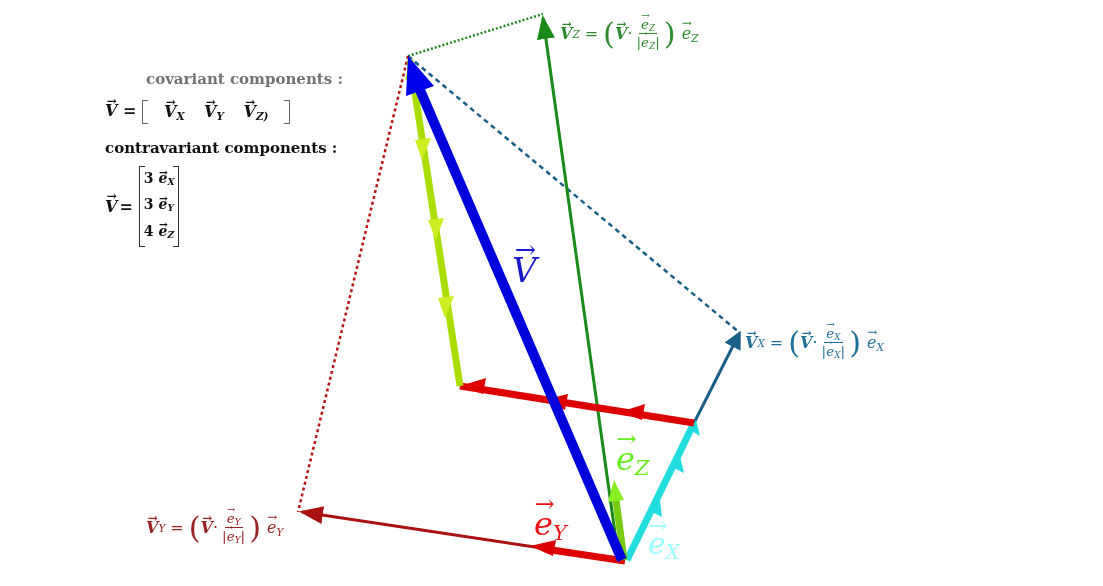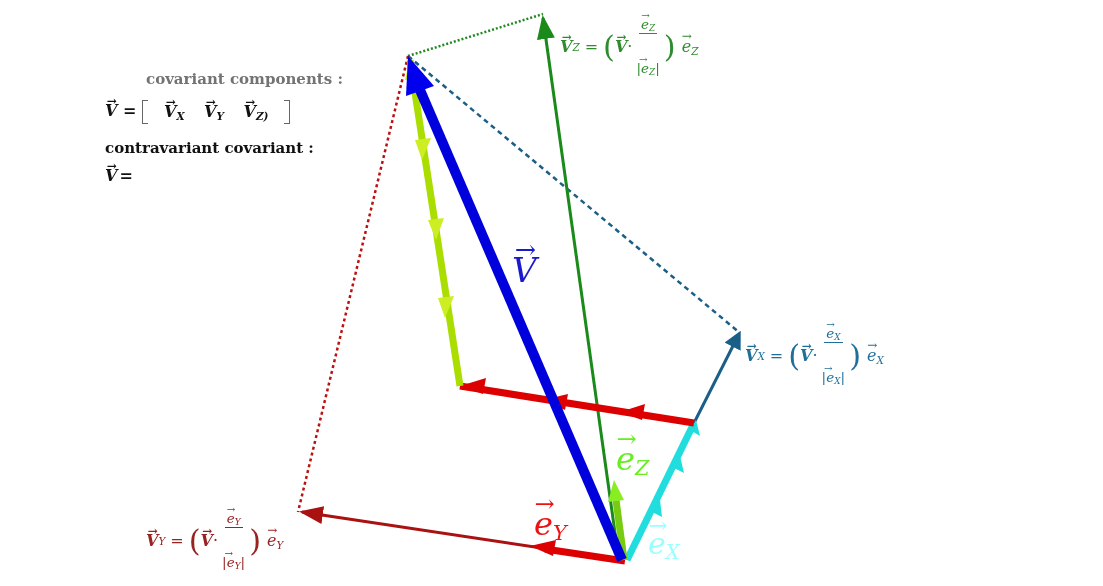--- a/index.html
+++ b/index.html
@@ -7,21 +7,21 @@
          font-family: "DejaVu Serif", "Liberation Serif", serif; }
   #diagram { position: absolute; left: 0; top: 0; width: 1103px; height: 586px; }
   .label { position: absolute; font-family: "DejaVu Serif", "Liberation Serif", serif; white-space: nowrap; }
   .bold { font-weight: bold; }
   .it { font-style: italic; }
   .vec { position: relative; display: inline-block; }
   .vec::before { content: "\2192"; position: absolute; left: 50%; transform: translateX(-45%); top: -0.62em; font-size: 0.75em; font-style: normal; }
   sub { font-size: 0.65em; vertical-align: -0.25em; }
   .frac { display: inline-flex; flex-direction: column; align-items: center; vertical-align: middle; margin: 0 2px; }
   .frac .num { border-bottom: 1px solid currentColor; padding: 0 2px; font-size: 0.85em; }
-  .frac .den { font-size: 0.85em; padding: 0 2px; margin-top: 26px; }
+  .frac .den { font-size: 0.85em; padding: 0 2px; }
   .paren { font-size: 1.9em; font-weight: 100; vertical-align: middle; line-height: 1; }
   .matrix { display: inline-block; vertical-align: middle; border-left: 1.5px solid #333; border-right: 1.5px solid #333; padding: 1px 4px; position: relative; }
   .matrix::before, .matrix::after { content: ""; position: absolute; width: 5px; top: 0; bottom: 0; border-top: 1.5px solid #333; border-bottom: 1.5px solid #333; }
   .matrix::before { left: 0; }
   .matrix::after { right: 0; }
   .mrow { display: block; line-height: 22px; }
   .rowvec { display: inline-block; vertical-align: middle; border-left: 1.5px solid #666; border-right: 1.5px solid #666; padding: 2px 14px; position: relative; }
   .rowvec::before, .rowvec::after { content: ""; position: absolute; width: 5px; top: 0; bottom: 0; border-top: 1.5px solid #666; border-bottom: 1.5px solid #666; }
   .rowvec::before { left: 0; }
   .rowvec::after { right: 0; }
@@ -95,25 +95,30 @@
 <div class="label bold" style="left:105px; top:100px; font-size:16px; color:#111;">
   <span class="vec it">V</span>
   <span>=</span>
   <span class="rowvec">
     <span class="cell"><span class="vec it">V</span><sub class="it">X</sub></span>
     <span class="cell"><span class="vec it">V</span><sub class="it">Y</sub></span>
     <span class="cell"><span class="vec it">V</span><sub class="it">Z)</sub></span>
   </span>
 </div>
 
-<div class="label bold" style="left:105px; top:139px; font-size:15px; color:#111;">contravariant covariant :</div>
+<div class="label bold" style="left:105px; top:139px; font-size:15px; color:#111;">contravariant components :</div>
 
 <div class="label bold" style="left:105px; top:166px; font-size:16px; color:#111; display:flex; align-items:center;">
   <span class="vec it">V</span>
   <span style="margin:0 6px 0 2px;">=</span>
+  <span class="matrix" style="font-size:14px;">
+    <span class="mrow"><span>3</span> <span class="vec it">e</span><sub class="it">X</sub></span>
+    <span class="mrow"><span>3</span> <span class="vec it">e</span><sub class="it">Y</sub></span>
+    <span class="mrow"><span>4</span> <span class="vec it">e</span><sub class="it">Z</sub></span>
+  </span>
 </div>
 
 <div class="label it" style="left:512px; top:250px; font-size:34px; color:#1a1acc;">
   <span class="vec">V</span>
 </div>
 
 <div class="label it" style="left:616px; top:440px; font-size:32px; color:#66ee22;">
   <span class="vec">e</span><sub>Z</sub>
 </div>
 

